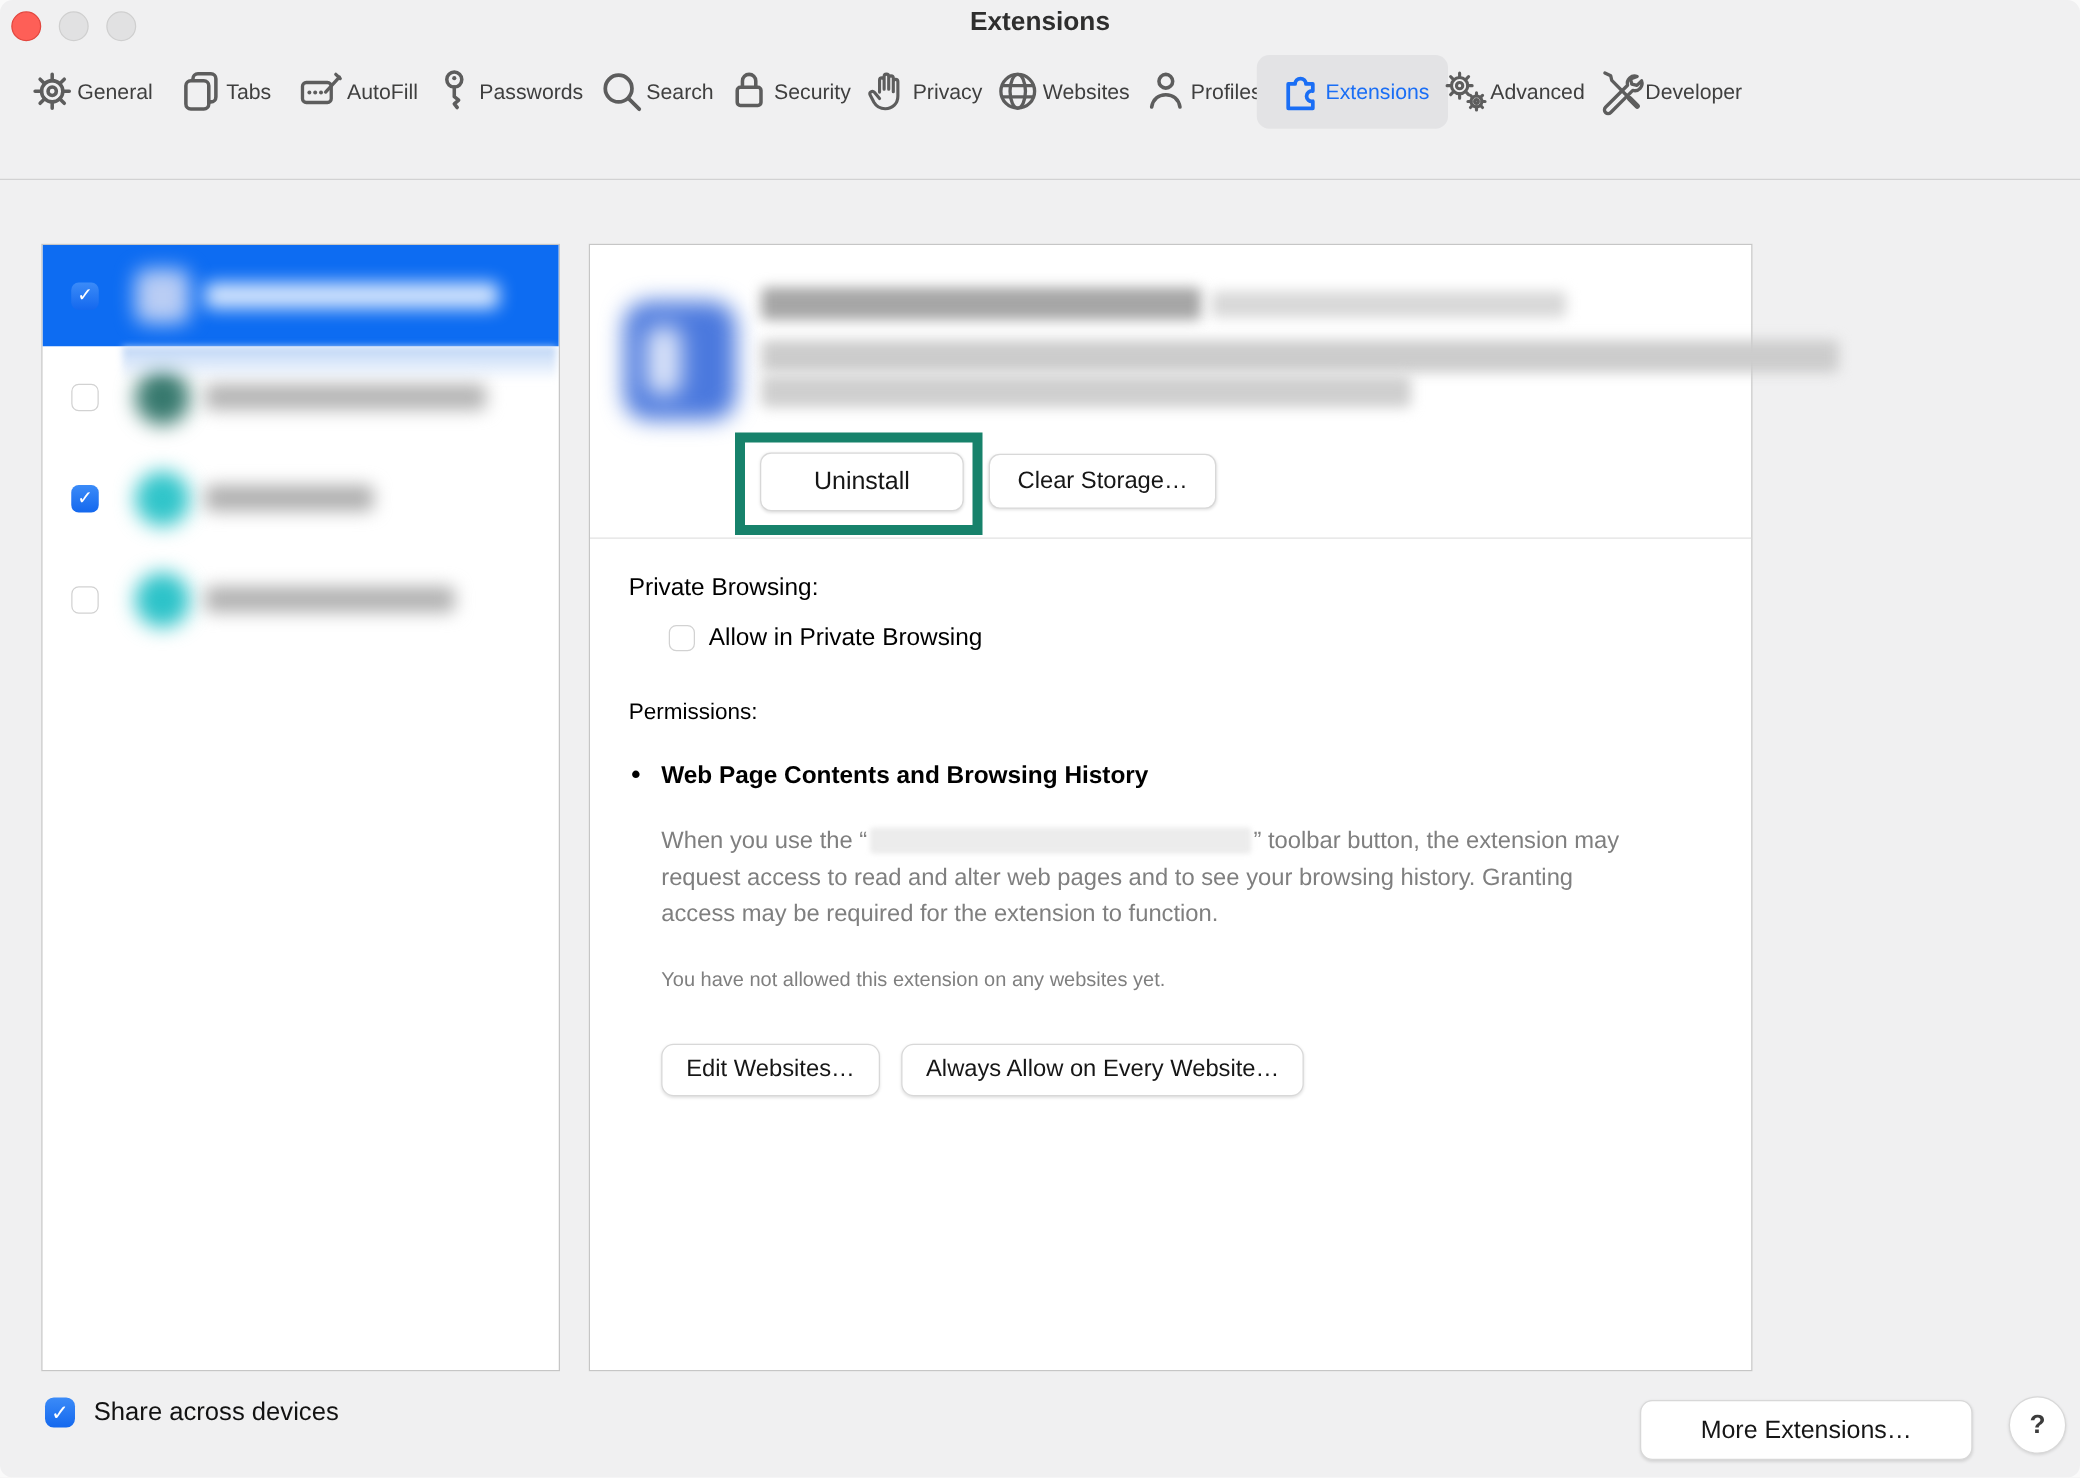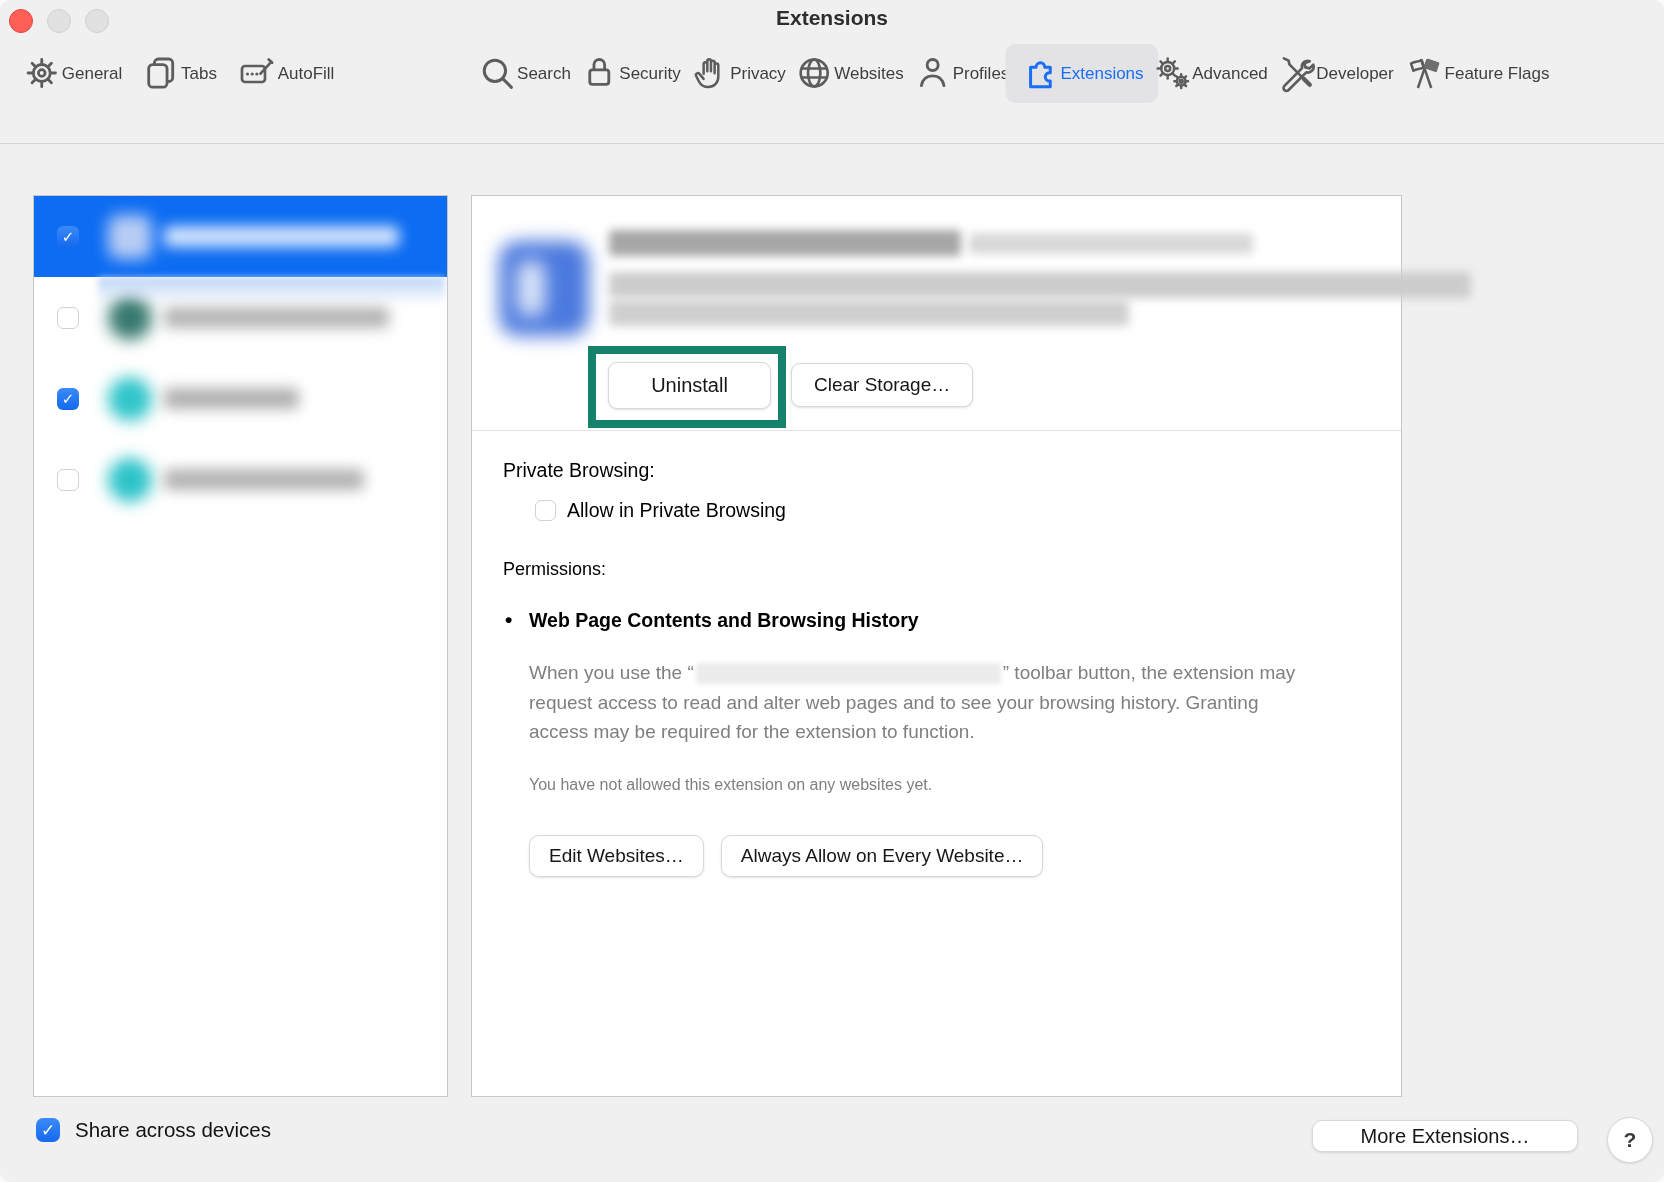--- a/index.html
+++ b/index.html
@@ -77,21 +77,21 @@
   .pline{white-space:nowrap;}
   .redact-inline{display:inline-block;width:305px;height:21px;background:#ececec;border-radius:3px;
     filter:blur(2px);vertical-align:middle;margin:0 2px;}
   .perm-note{position:absolute;left:57px;top:580px;font-size:16px;color:#7f7f7f;white-space:nowrap;}
   .perm-buttons{position:absolute;left:57px;top:639px;display:flex;gap:17px;}
   .perm-buttons .btn{height:42px;padding:0 19px;border-radius:10px;}
 
   
   .share-row{position:absolute;left:36px;top:1118px;display:flex;align-items:center;gap:15px;
     font-size:20.5px;color:#121212;}
-  .btn-more{position:absolute;left:1312px;top:1120px;width:266px;height:32px;font-size:20px;border-radius:10px;}
+  .btn-more{position:absolute;left:1312px;top:1120px;width:266px;height:48px;font-size:20px;border-radius:10px;}
   .btn-help{position:absolute;left:1607px;top:1117px;width:46px;height:46px;border-radius:50%;
     font-size:21px;font-weight:700;color:#3c3c3c;padding:0;}
 </style>
 </head>
 <body>
 
 <div class="window">
 
   <span class="tl red" style="left:9px"></span>
   <span class="tl gray" style="left:47px"></span>
@@ -122,20 +122,30 @@
         <span class="tb-icon">
           <svg width="40" height="40" viewBox="0 0 24 24" fill="none" stroke="#5d5d5d" stroke-width="1.6" stroke-linecap="round">
             <rect x="2.6" y="7.8" width="13.8" height="9.6" rx="1.8"></rect>
             <circle cx="5.9" cy="12.6" r="0.95" fill="#5d5d5d" stroke="none"></circle>
             <circle cx="8.7" cy="12.6" r="0.95" fill="#5d5d5d" stroke="none"></circle>
             <circle cx="11.5" cy="12.6" r="0.95" fill="#5d5d5d" stroke="none"></circle>
             <path d="M13.7 12.4 20.3 5.2M18.6 3.9l2.1 2"></path>
           </svg>
         </span>
         <span class="tb-label">AutoFill</span>
+      </div>
+      <div class="tb-item" style="left: 405px;">
+        <span class="tb-icon">
+          <svg width="40" height="40" viewBox="0 0 24 24" fill="none" stroke="#5d5d5d" stroke-width="1.7" stroke-linecap="round" stroke-linejoin="round">
+            <circle cx="12" cy="6.4" r="3.6"></circle>
+            <circle cx="12" cy="5.7" r="1" fill="#5d5d5d" stroke="none"></circle>
+            <path d="M12 10v4.6l2.1 1.7-2.1 1.8 1.4 1.7"></path>
+          </svg>
+        </span>
+        <span class="tb-label">Passwords</span>
       </div>
       <div class="tb-item" style="left: 524px;">
         <span class="tb-icon">
           <svg width="40" height="40" viewBox="0 0 24 24" fill="none" stroke="#5d5d5d" stroke-width="1.8" stroke-linecap="round">
             <circle cx="10.7" cy="10.7" r="6.4"></circle>
             <path d="M15.4 15.4 20.6 20.6"></path>
           </svg>
         </span>
         <span class="tb-label">Search</span>
       </div>
@@ -199,31 +209,20 @@
       <div class="tb-item" style="left: 1335px;">
         <span class="tb-icon">
           <svg width="40" height="40" viewBox="0 0 24 24" fill="none" stroke="#5d5d5d" stroke-width="1.6" stroke-linecap="round" stroke-linejoin="round">
             <path d="M20.1 4.9a3.5 3.5 0 0 0-4.6 4.2L4.9 19.7a1.75 1.75 0 0 0 2.5 2.5L18 11.6a3.5 3.5 0 0 0 4.2-4.6l-2.2 2.2-2.5-.6-.6-2.5z"></path>
             <path d="M4.6 3.2l2.8 1.4.5 2.2 8.6 8.7"></path>
             <path d="M16.5 15.5l3.6 3.6" stroke-width="2.6"></path>
           </svg>
         </span>
         <span class="tb-label">Developer</span>
       </div>
-      <div class="tb-item" style="left: 1477px;">
-        <span class="tb-icon">
-          <svg width="40" height="40" viewBox="0 0 24 24" fill="none" stroke="#5d5d5d" stroke-width="1.5" stroke-linejoin="round">
-            <path d="M10.2 4 16 21"></path>
-            <path d="M10 4.2C7.9 5.6 6 4.9 3.9 6.3l1.4 4.4c2.1-1.4 4-.7 6.1-2.1z"></path>
-            <path d="M13.8 4 8 21"></path>
-            <path d="M14 4.2l6.1 2.1-1.4 4.4-6.1-2.1z" fill="#6e6e6e" stroke="#6e6e6e"></path>
-          </svg>
-        </span>
-        <span class="tb-label">Feature Flags</span>
-      </div>
     </div>
   <div class="tb-divider"></div>
 
   <div class="sidebar" id="sidebar">
     <div class="sel-fade"></div>
   <div class="side-row sel">
         <span class="checkbox checked"></span>
         <span class="blob-icon" style="background:#b9cdf4;border-radius:10px"></span>
         <span class="blob-bar" style="width:235px;background:rgba(255,255,255,0.82)"></span>
       </div>

